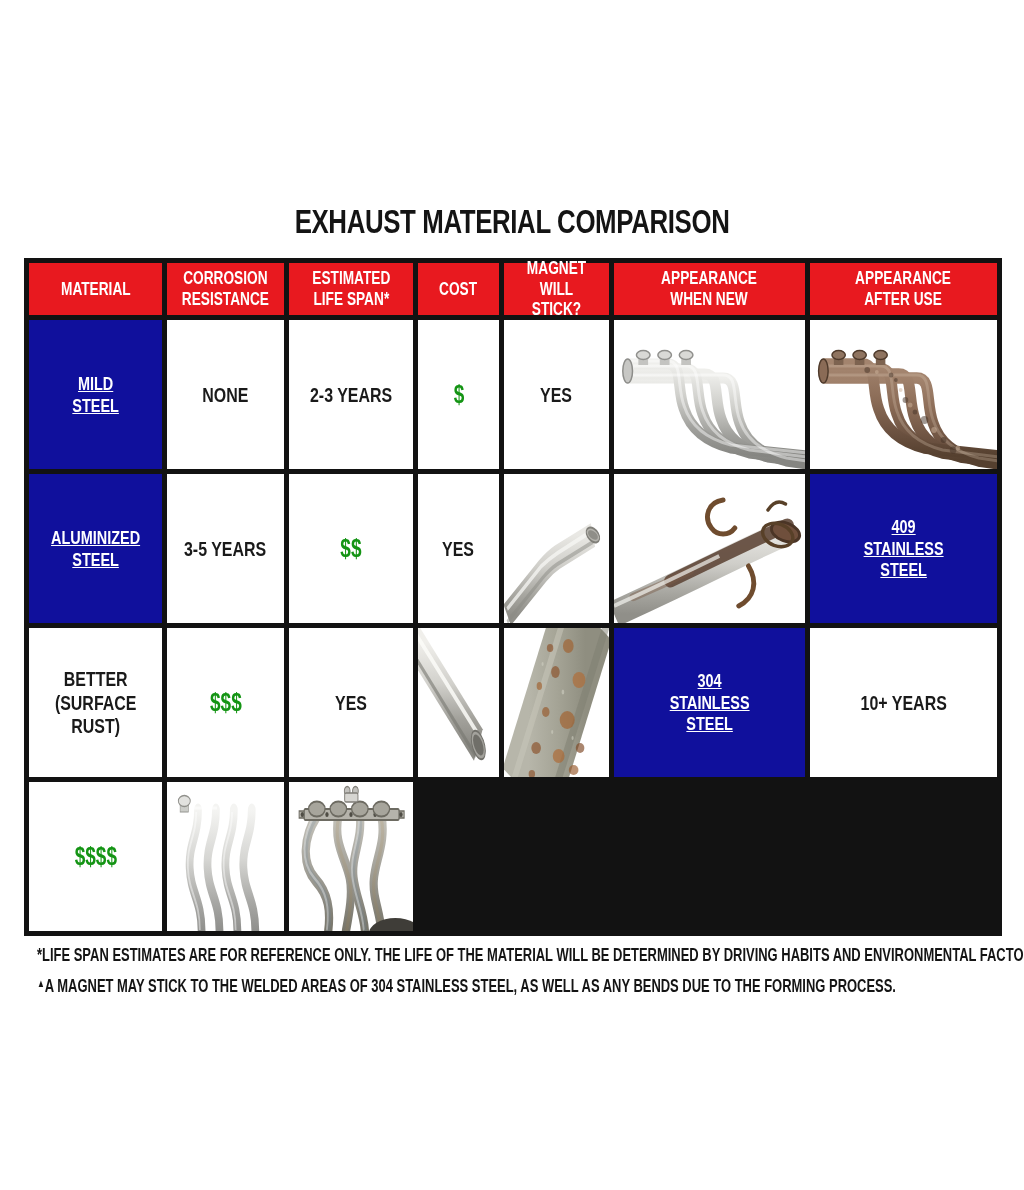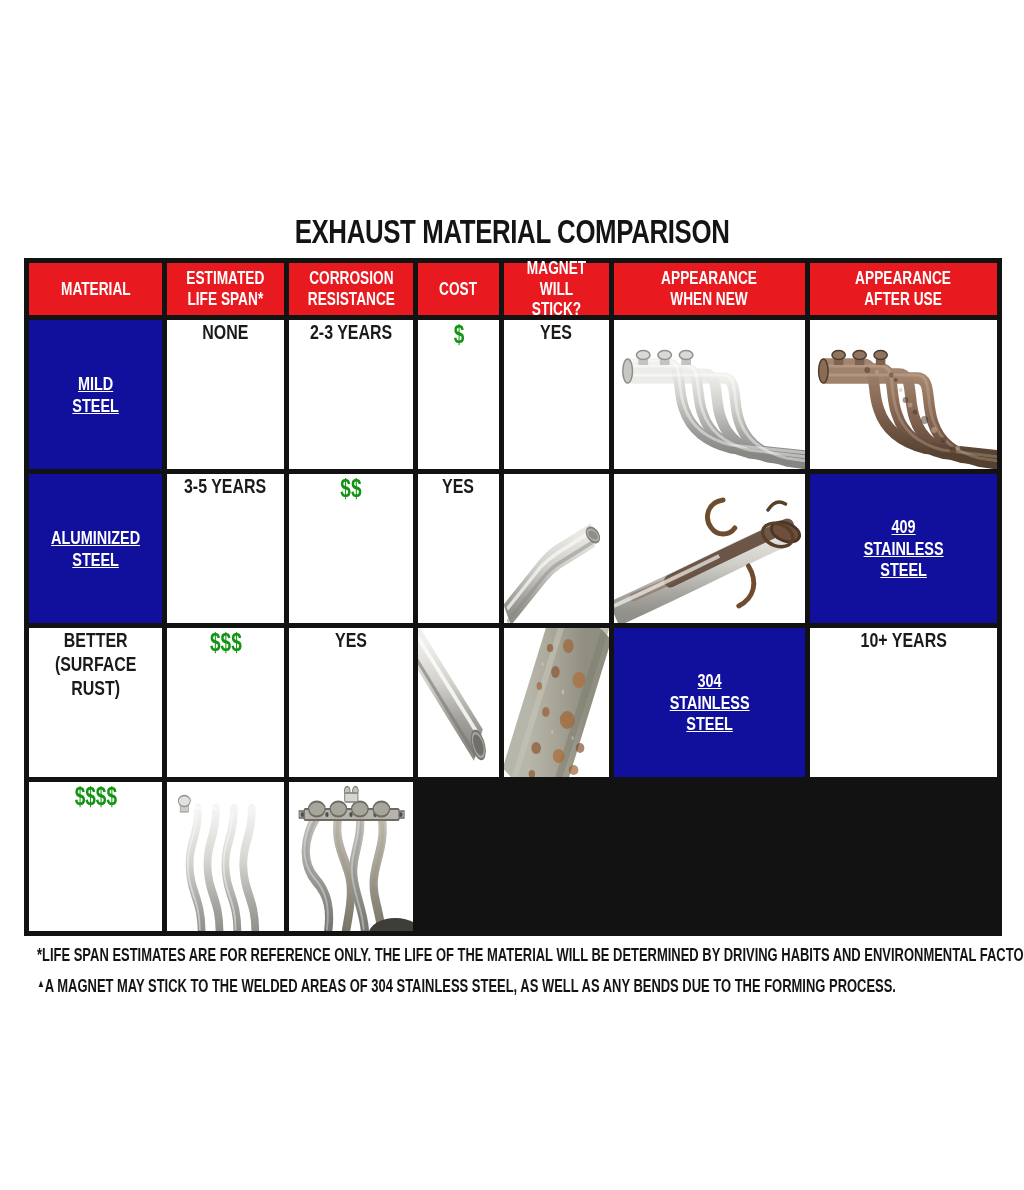--- a/index.html
+++ b/index.html
@@ -1,30 +1,30 @@
 <!DOCTYPE html>
 <html><head>
 <meta charset="utf-8">
 <style>
   html,body{margin:0;padding:0;}
   body{width:1024px;height:1190px;background:#ffffff;position:relative;overflow:hidden;
        font-family:"Liberation Sans",sans-serif;font-weight:bold;color:#161616;}
-  .title{position:absolute;top:212px;left:0;width:1024px;text-align:center;
+  .title{position:absolute;top:202px;left:0;width:1024px;text-align:center;
          font-size:34px;letter-spacing:-0.5px;color:#141414;}
   .cond{display:inline-block;transform:scaleX(0.76);transform-origin:50% 50%;
         white-space:pre-line;line-height:1.14;}
   .cond-l{display:inline-block;transform:scaleX(0.72);transform-origin:0 50%;}
   .tbl{position:absolute;left:24px;top:258px;width:978px;height:678px;background:#121212;
        display:grid;grid-template-columns:133px 117px 124px 81px 105px 191px 187px;
        grid-template-rows:52px 149px 149px 149px 149px;gap:5px;padding:5px;box-sizing:border-box;}
   .hcell{background:#e8191f;color:#ffffff;display:flex;align-items:center;justify-content:center;
          text-align:center;font-size:18px;}
   .mcell{background:#10109c;color:#ffffff;display:flex;align-items:center;justify-content:center;
          text-align:center;font-size:19px;text-decoration:underline;}
-  .cell{background:#ffffff;display:flex;align-items:flex-start;justify-content:center;
+  .cell{background:#ffffff;display:flex;align-items:center;justify-content:center;
         text-align:center;font-size:21px;color:#1a1a1a;}
   .cost{color:#149414;font-size:25px;}
   .photo{background:#ffffff;overflow:hidden;}
   .photo svg{display:block;width:100%;height:100%;}
   sup.tri{font-size:12px;vertical-align:6px;line-height:0;}
   .fnotes{position:absolute;left:37px;top:941px;width:970px;}
   .fnote{font-size:18px;line-height:28px;white-space:nowrap;color:#141414;}
   .tri-small{font-size:11px;vertical-align:5px;}
 </style>
 </head>
@@ -33,26 +33,26 @@
 <div class="title">
   <span class="cond">EXHAUST MATERIAL COMPARISON</span>
 </div>
 
 <div class="tbl">
 
   <div class="hcell">
       <span class="cond">MATERIAL</span>
     </div>
   <div class="hcell">
+      <span class="cond">CORROSION
+RESISTANCE</span>
+    </div>
+  <div class="hcell">
       <span class="cond">ESTIMATED
 LIFE SPAN*</span>
-    </div>
-  <div class="hcell">
-      <span class="cond">CORROSION
-RESISTANCE</span>
     </div>
   <div class="hcell">
       <span class="cond">COST</span>
     </div>
   <div class="hcell">
       <span class="cond">MAGNET
 WILL STICK?</span>
     </div>
   <div class="hcell">
       <span class="cond">APPEARANCE

